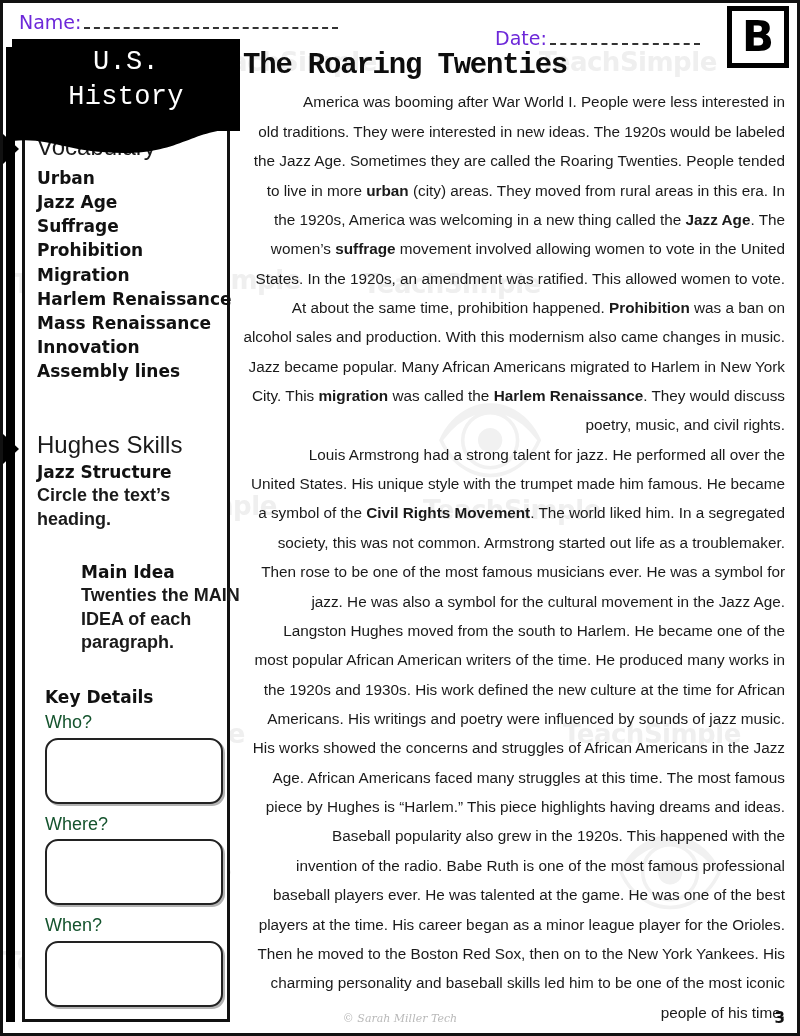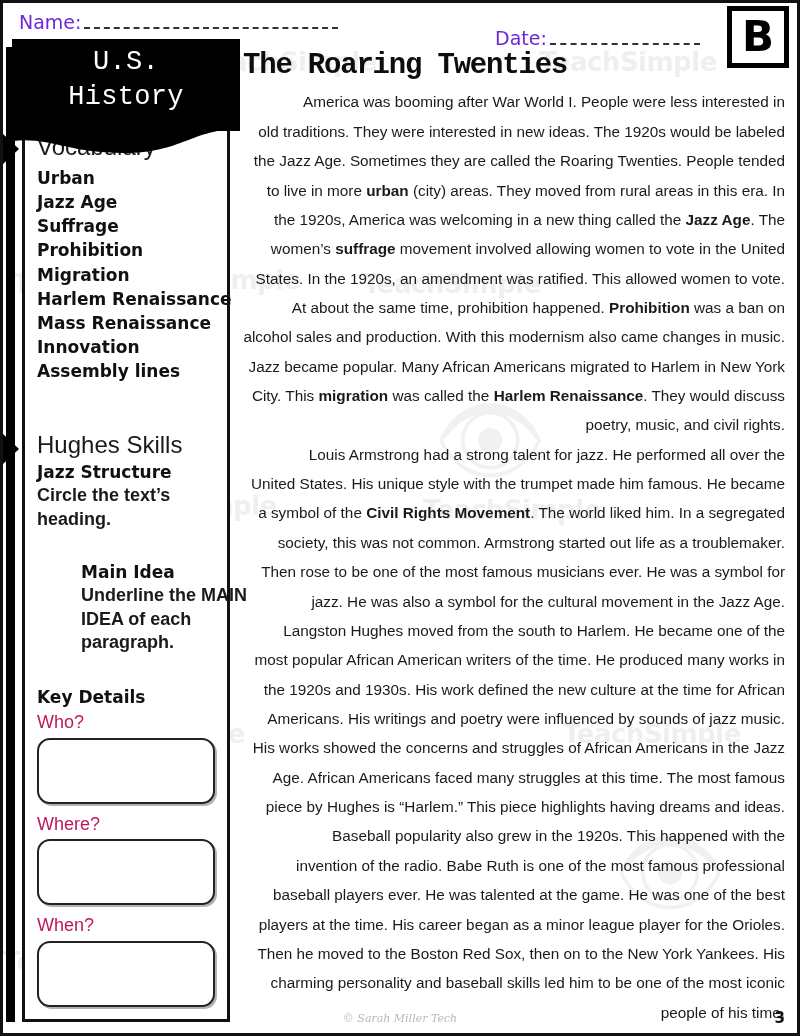--- a/index.html
+++ b/index.html
@@ -209,21 +209,21 @@
     font-family: "Liberation Sans", sans-serif;
     font-size: 18px;
     color: #1a1a1a;
     line-height: 1.3;
     margin-top: 1px;
     font-weight: bold;
   }
   .q-label {
     font-family: "Liberation Sans", sans-serif;
     font-size: 18px;
-    color: #be185d;
+    color: #14532d;
     line-height: 1.2;
     margin-top: 4px;
   }
   .answer-box {
     height: 66px;
     border: 2px solid #222222;
     border-radius: 13px;
     background: #ffffff;
     margin-top: 4px;
     box-shadow: 2px 2px 0 rgba(0,0,0,0.30);
@@ -341,24 +341,24 @@
       <div class="arrow-marker" style="top:384px;"></div>
       <div class="section-head" style="position:absolute; left:12px; top:382px;">Hughes Skills</div>
 
       <div style="position:absolute; left:12px; top:412px; width:176px;">
         <div class="skill-title">Jazz Structure</div>
         <div class="skill-body">Circle the text’s heading.</div>
       </div>
 
       <div style="position:absolute; left:12px; top:512px; width:180px;margin-left:44px;">
         <div class="skill-title">Main Idea</div>
-        <div class="skill-body">Underline the MAIN IDEA of each paragraph.</div>
+        <div class="skill-body">Twenties the MAIN IDEA of each paragraph.</div>
       </div>
 
-      <div style="position:absolute; left:12px; top:637px; width:178px;">
+      <div style="position:absolute; left:20px; top:637px; width:178px;">
         <div class="skill-title">Key Details</div>
 
         <div class="q-label">Who?</div>
         <div class="answer-box"></div>
 
         <div class="q-label" style="margin-top:10px;">Where?</div>
         <div class="answer-box"></div>
 
         <div class="q-label" style="margin-top:10px;">When?</div>
         <div class="answer-box"></div>

